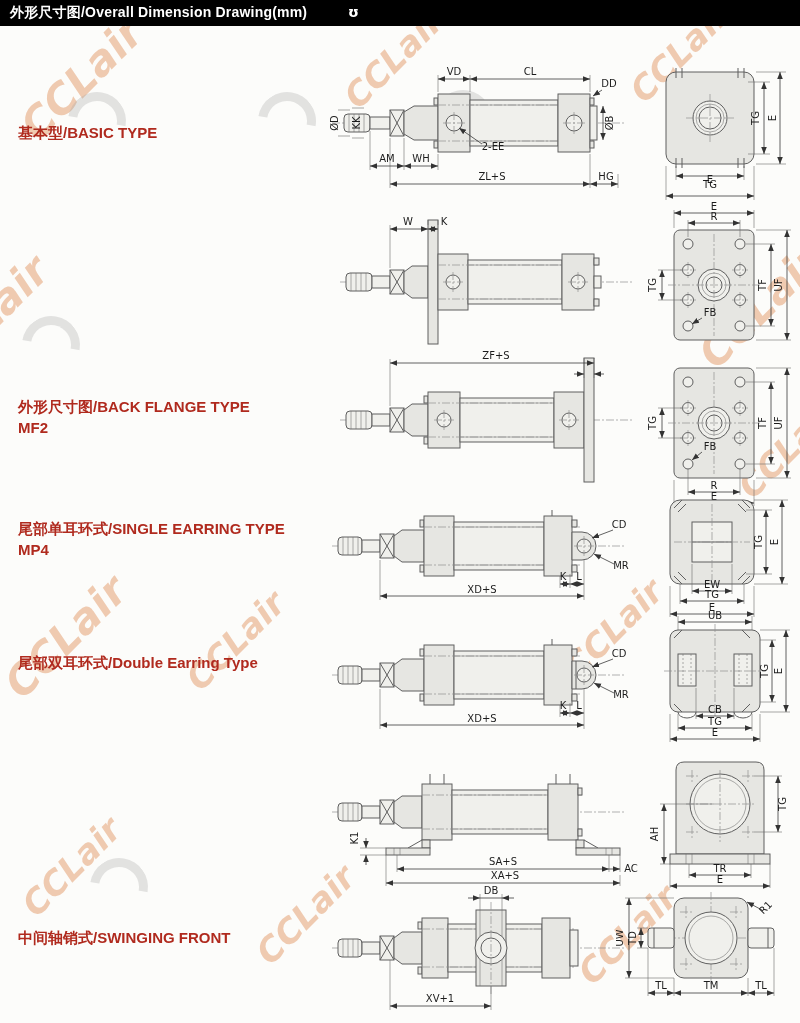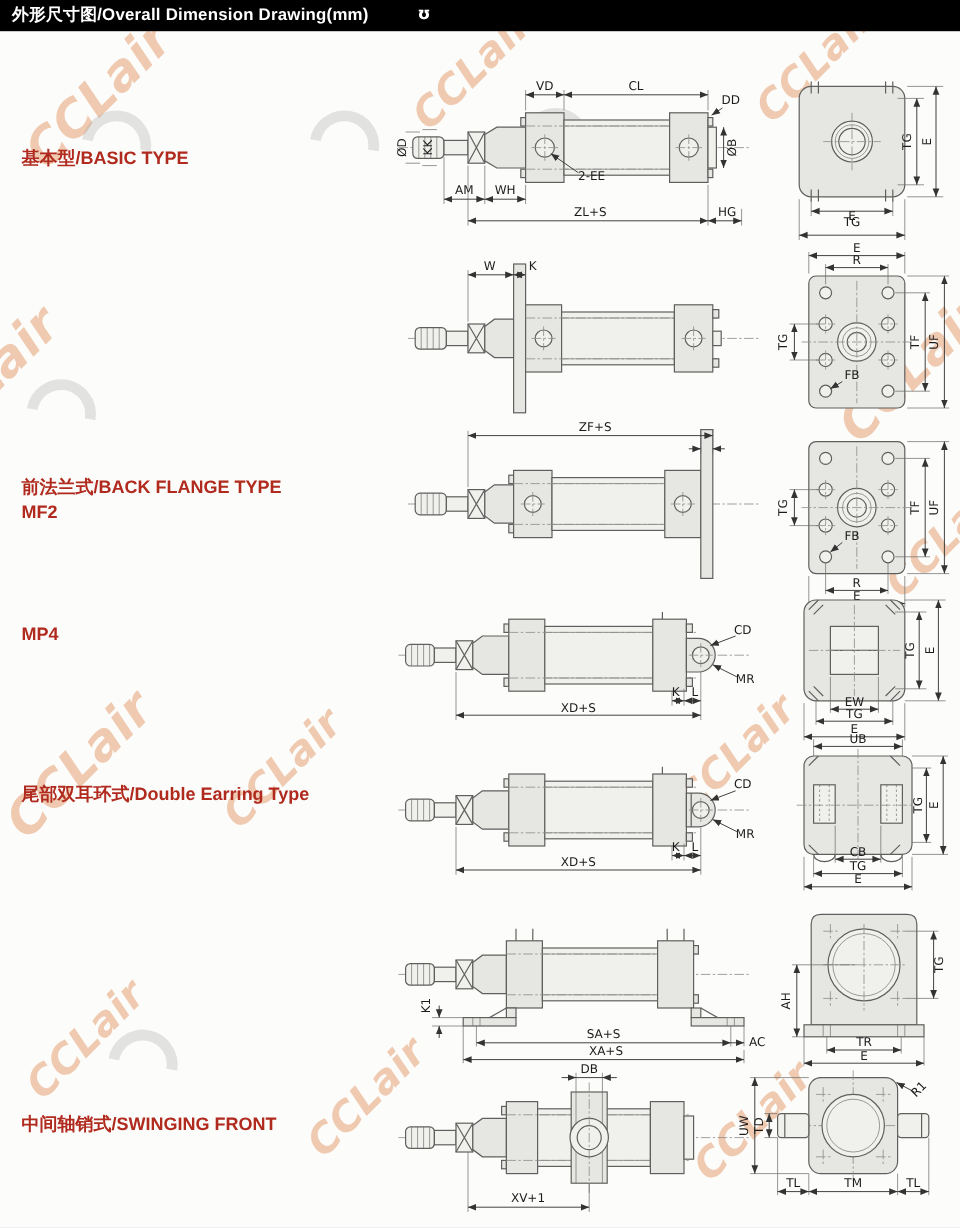--- a/index.html
+++ b/index.html
@@ -196,21 +196,21 @@
     </g>
     <text class="t" x="68" y="10">E</text>
     <text class="t" x="68" y="20">R</text>
     <text class="t" transform="translate(10,85) rotate(-90)">TG</text>
     <text class="t" transform="translate(120,85) rotate(-90)">TF</text>
     <text class="t" transform="translate(136,85) rotate(-90)">UF</text>
     <text class="t" x="64" y="116">FB</text>
   </svg>
 
   <div class="rt" style="left:18px;top:396px">
-    <div>前法兰式/BACK FLANGE TYPE</div>
+    <div>外形尺寸图/BACK FLANGE TYPE</div>
     <div>MF2</div>
   </div>
 
   <svg class="dwg" style="left:338px;top:348px" width="300" height="140" viewBox="0 0 300 140">
     <g>
       <line class="cl" x1="2" y1="72" x2="296" y2="72"></line>
       <rect class="fb2" x="8" y="63" width="26" height="18" rx="4"></rect>
       <path class="th" d="M13,63 v18 M18,63 v18 M23,63 v18 M28,63 v18"></path>
       <rect class="fb2" x="34" y="66" width="18" height="12"></rect>
       <rect class="fb2" x="52" y="60" width="14" height="24"></rect>
@@ -262,20 +262,21 @@
     </g>
     <text class="t" transform="translate(10,75) rotate(-90)">TG</text>
     <text class="t" transform="translate(120,75) rotate(-90)">TF</text>
     <text class="t" transform="translate(136,75) rotate(-90)">UF</text>
     <text class="t" x="64" y="102">FB</text>
     <text class="t" x="68" y="141">R</text>
     <text class="t" x="68" y="152">E</text>
   </svg>
 
   <div class="rt" style="left:18px;top:518px">
+    <div>尾部单耳环式/SINGLE EARRING TYPE</div>
     <div>MP4</div>
   </div>
 
   <svg class="dwg" style="left:330px;top:488px" width="310" height="115" viewBox="0 0 310 115">
     <g>
       <line class="cl" x1="2" y1="58" x2="296" y2="58"></line>
       <rect class="fb2" x="8" y="49" width="24" height="18" rx="4"></rect>
       <path class="th" d="M13,49 v18 M18,49 v18 M23,49 v18 M28,49 v18"></path>
       <rect class="fb2" x="32" y="52" width="18" height="12"></rect>
       <rect class="fb2" x="50" y="46" width="14" height="24"></rect>

